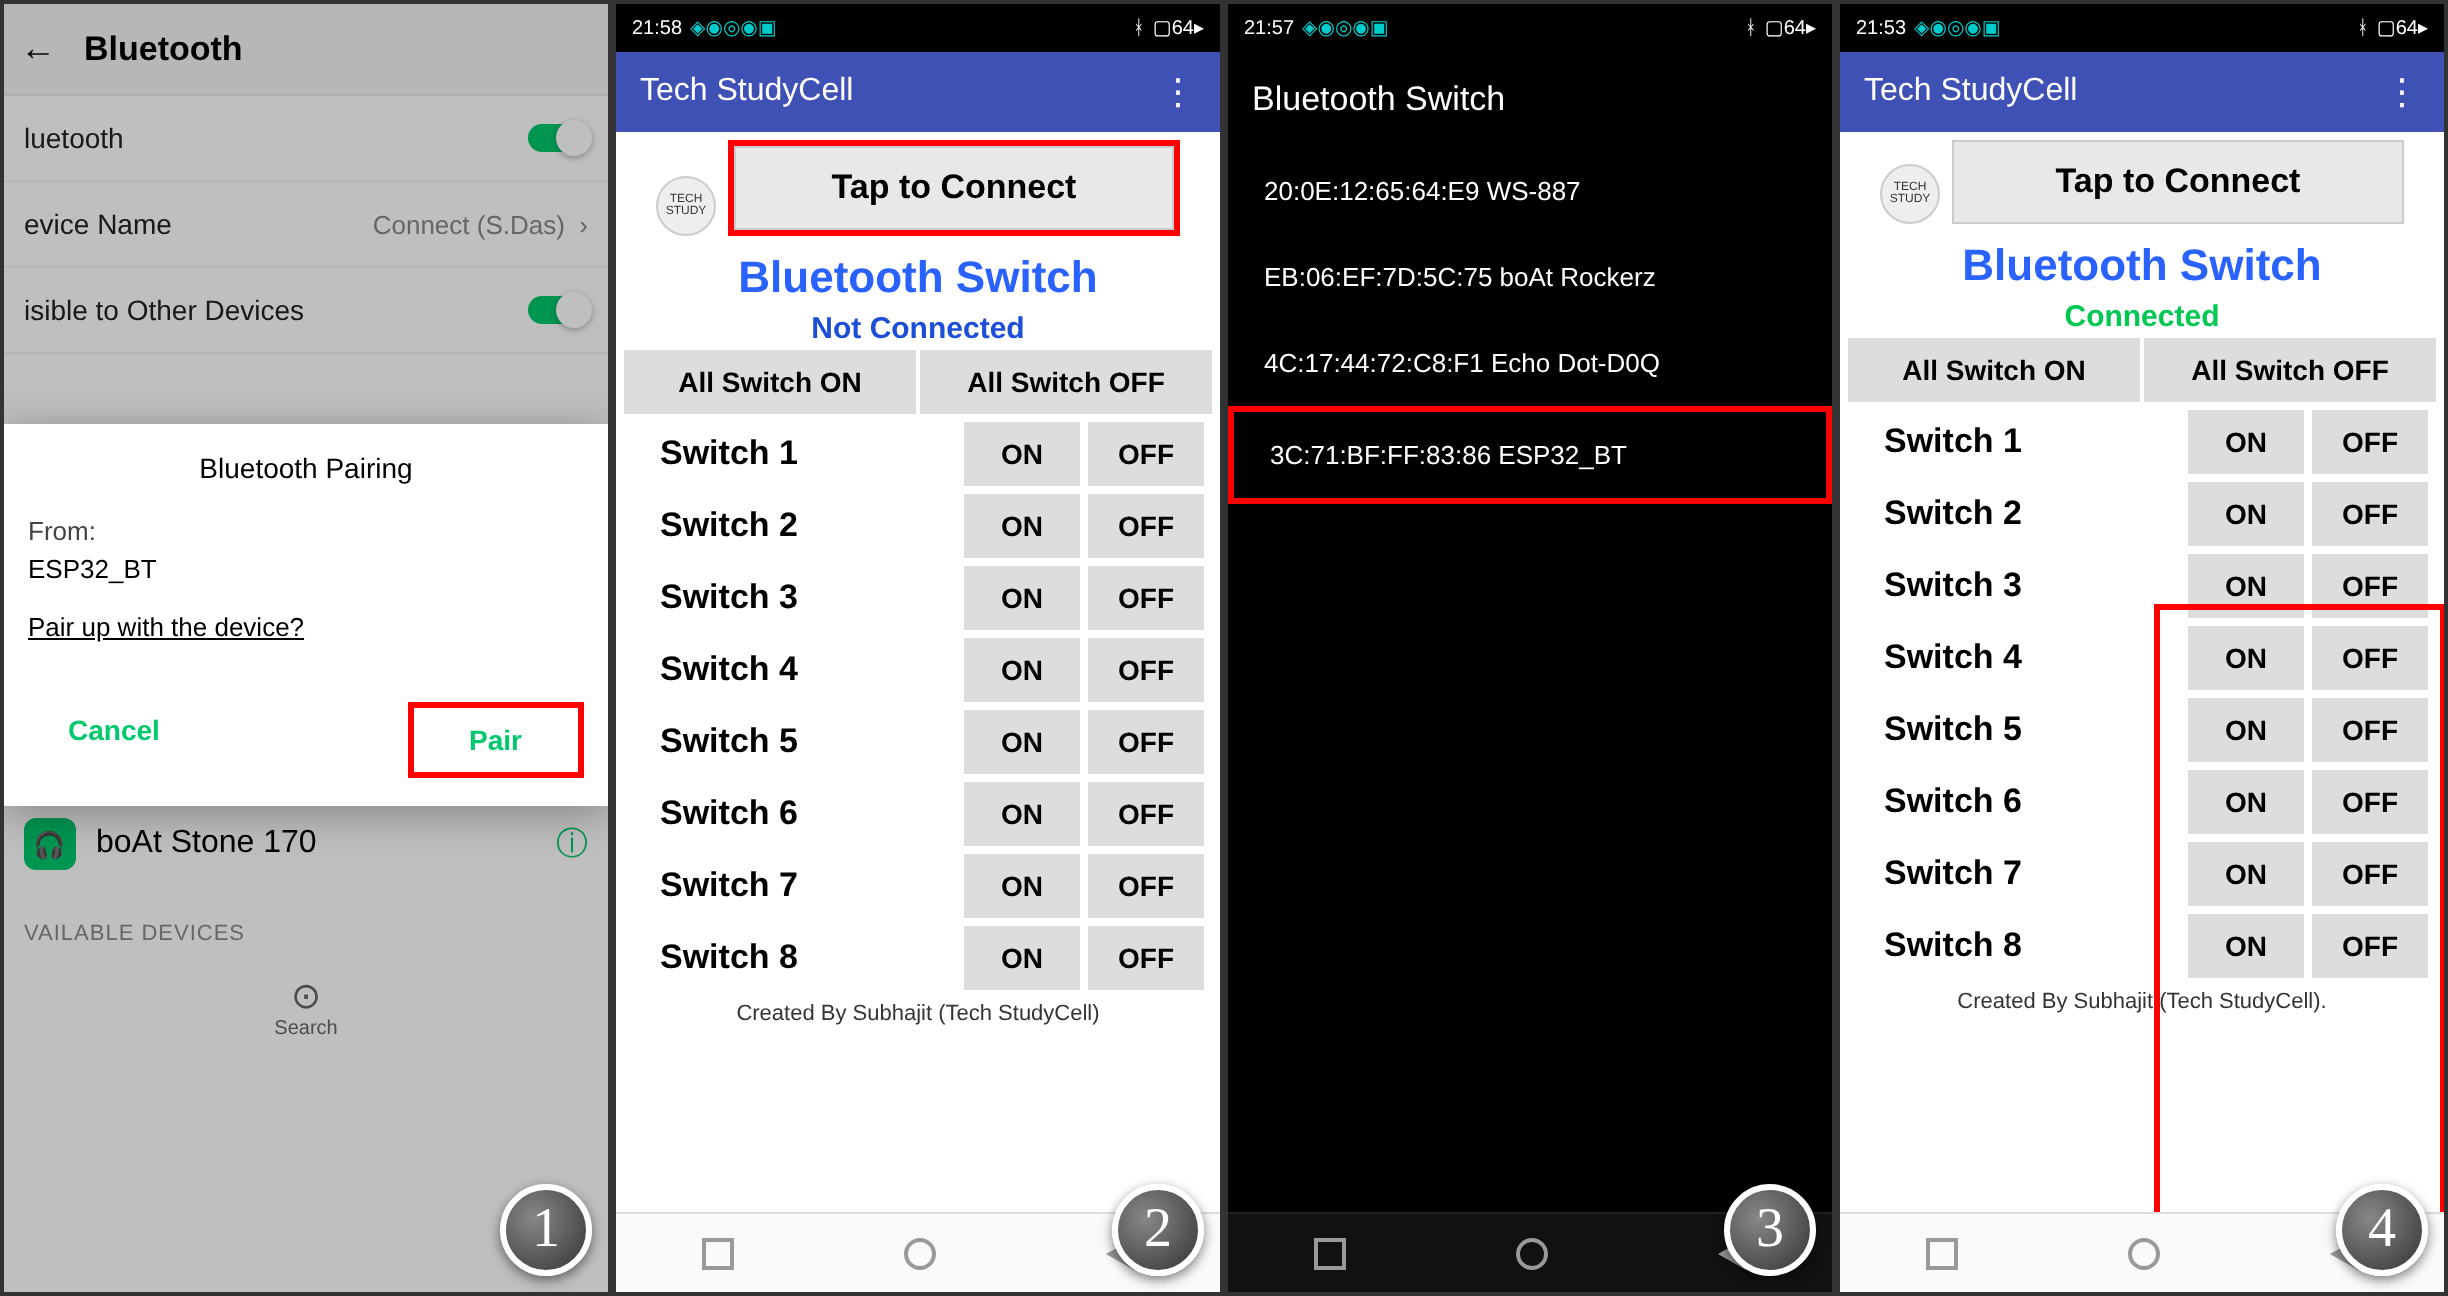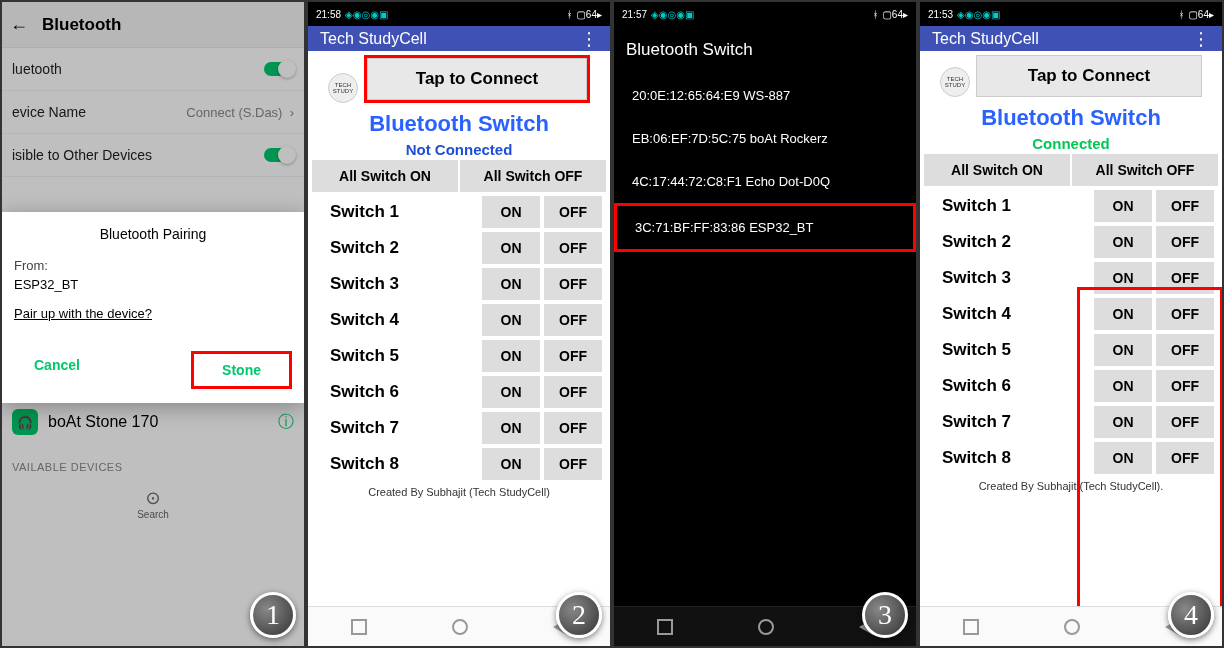--- a/index.html
+++ b/index.html
@@ -3,21 +3,21 @@
 <meta charset="utf-8">
 <style>
 * { margin: 0; padding: 0; box-sizing: border-box; font-family: Arial, sans-serif; }
 body { background: #fff; width: 1224px; height: 648px; display: flex; }
 .phone { width: 306px; height: 648px; border: 2px solid #333; position: relative; background: #fff; display: flex; flex-direction: column; }
 .phone.dark { background: #000; }
 .status-bar { height: 24px; background: #000; color: #fff; font-size: 10px; display: flex; align-items: center; justify-content: space-between; padding: 0 8px; }
 .status-left { display: flex; gap: 4px; align-items: center; }
 .status-right { display: flex; gap: 4px; align-items: center; font-size: 10px; }
 .status-icons { color: #0cc; }
-.app-header { height: 25px; background: #3f51b5; color: #fff; display: flex; align-items: center; justify-content: space-between; padding: 0 12px; font-size: 16px; font-weight: 500; }
+.app-header { height: 40px; background: #3f51b5; color: #fff; display: flex; align-items: center; justify-content: space-between; padding: 0 12px; font-size: 16px; font-weight: 500; }
 .three-dots { font-size: 18px; cursor: pointer; }
 .logo-row { display: flex; align-items: flex-end; gap: 6px; padding: 4px 20px; }
 .logo { width: 30px; height: 30px; border-radius: 50%; background: #eee; border: 1px solid #ccc; display: flex; align-items: center; justify-content: center; font-size: 6px; text-align: center; color: #333; }
 .tap-connect { flex: 1; background: #e8e8e8; border: 1px solid #ccc; padding: 10px; font-size: 17px; font-weight: 600; text-align: center; cursor: pointer; }
 .title-blue { color: #2962ff; font-size: 22px; font-weight: 700; text-align: center; padding: 4px 0; }
 .status-red { color: #1d4ed8; font-size: 15px; font-weight: 700; text-align: center; }
 .status-green { color: #00c853; font-size: 15px; font-weight: 700; text-align: center; }
 .all-row { display: flex; gap: 2px; padding: 2px 4px; }
 .all-btn { flex: 1; background: #ddd; padding: 8px; font-size: 14px; font-weight: 700; text-align: center; cursor: pointer; }
 .switch-row { display: flex; align-items: center; padding: 2px 8px; gap: 4px; }
@@ -97,21 +97,21 @@
 
     <div class="dimmed"></div>
 
     <div class="dialog">
       <div class="dialog-title">Bluetooth Pairing</div>
       <div class="dialog-from">From:</div>
       <div class="dialog-device">ESP32_BT</div>
       <div class="dialog-q">Pair up with the device?</div>
       <div class="dialog-actions">
         <span class="dlg-cancel">Cancel</span>
-        <span class="dlg-pair red-box">Stone</span>
+        <span class="dlg-pair red-box">Pair</span>
       </div>
     </div>
   </div>
   <div class="badge">1</div>
 </div>
 
 <div class="phone">
   <div class="status-bar">
     <div class="status-left">
         <span>21:58</span> 

